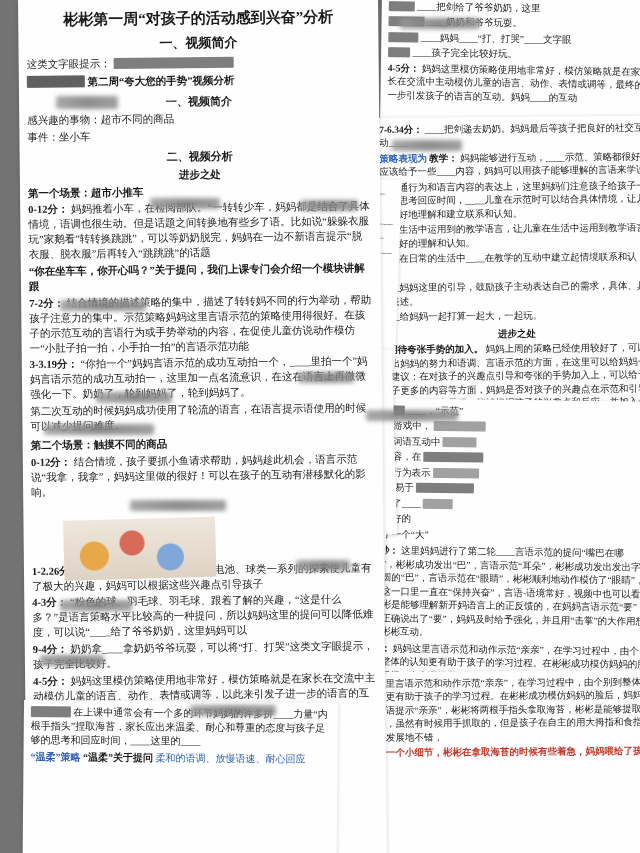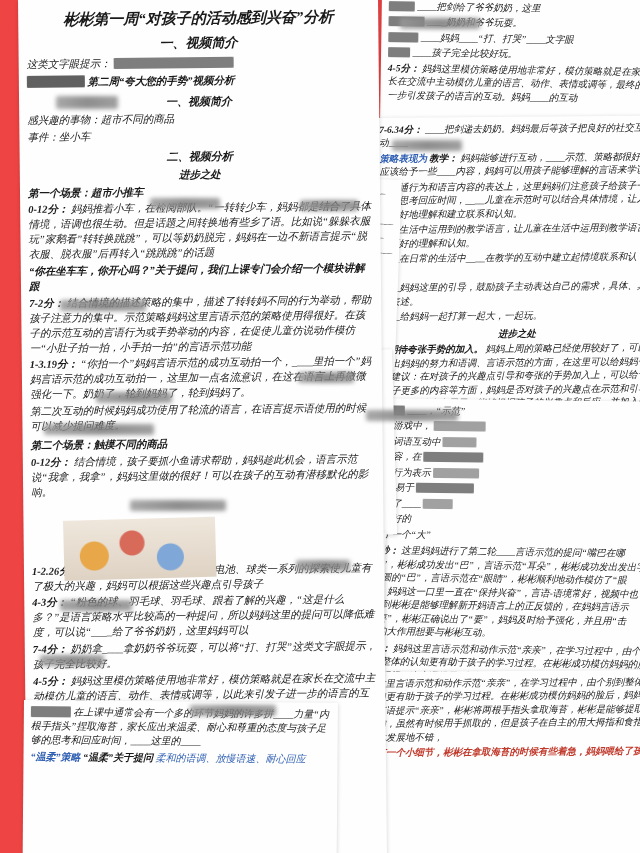--- a/index.html
+++ b/index.html
@@ -3,21 +3,21 @@
 <meta charset="utf-8">
 <style>
   html,body{margin:0;padding:0;}
   body{
     width:640px;height:853px;overflow:hidden;
     background:#ffffff;
     font-family:"Liberation Serif", serif;
     color:#1a1a1a;
     position:relative;
   }
-  .page{position:absolute;inset:0;overflow:hidden;background:#ef4444;font-style:italic;}
+  .page{position:absolute;inset:0;overflow:hidden;background:#737373;}
 
   
   .sheet{
     position:absolute;
     background:#fefefe;
     box-shadow:0 1px 4px rgba(0,0,0,.18);
     overflow:hidden;
     line-height:1.42;
   }
   .sheet p{margin:0 0 2px 0;}
@@ -250,21 +250,21 @@
       <span>妈妈推着小车，在检阅部队。“一转转少车，妈妈都是结合了具体情境，语调也很生动。但是话题之间转换地有些乡了语。比如说“躲躲衣服玩”家鹅看”转转换跳跳”，可以等奶奶脱完，妈妈在一边不新语言提示“脱衣服、脱衣服”后再转入“跳跳跳”的话题</span>
     </p>
     <p>
       <span class="b">“你在坐车车，你开心吗？”关于提问，我们上课专门会介绍一个模块讲解跟</span>
     </p>
     <p>
       <span class="b">7-2分：</span>
       <span>结合情境的描述策略的集中，描述了转转妈不同的行为举动，帮助孩子注意力的集中。示范策略妈妈这里言语示范的策略使用得很好。在孩子的示范互动的言语行为或手势举动的内容，在促使儿童仿说动作模仿一“小肚子拍一拍，小手拍一拍”的言语示范功能</span>
     </p>
     <p>
-      <span class="b">1-3.19分：</span>
+      <span class="b">3-3.19分：</span>
       <span>“你拍一个”妈妈言语示范的成功互动拍一个，____里拍一个”妈妈言语示范的成功互动拍一，这里加一点名流意识，在这在语言上再微微强化一下。奶奶了，轮到妈妈了，轮到妈妈了。</span>
     </p>
     <p>
       <span>第二次互动的时候妈妈成功使用了轮流的语言，在语言提示语使用的时候可以减少提问难度。</span>
     </p>
 
     <p class="h2" style="margin-top:4px">第二个场景：触摸不同的商品</p>
     <p>
       <span class="b">0-12分：</span>
       <span>结合情境，孩子要抓小鱼请求帮助，妈妈趁此机会，语言示范说“我拿，我拿”，妈妈这里做的很好！可以在孩子的互动有潜移默化的影响。</span>
@@ -275,21 +275,21 @@
 
     <p>
       <span class="b">1-2.26分：</span>
       <span>___水泡发的小鱼和扭蛋机、电池、球类一系列的探索使儿童有了极大的兴趣，妈妈可以根据这些兴趣点引导孩子</span>
     </p>
     <p>
       <span class="b">4-3分：</span>
       <span>“粉色的球、羽毛球、羽毛球、跟着了解的兴趣，“这是什么多？”是语言策略水平比较高的一种提问，所以妈妈这里的提问可以降低难度，可以说“____给了爷爷奶奶，这里妈妈可以</span>
     </p>
     <p>
-      <span class="b">7-4分：</span>
+      <span class="b">9-4分：</span>
       <span>奶奶拿____拿奶奶爷爷玩耍，可以将“打、打哭”这类文字眼提示，孩子完全比较好。</span>
     </p>
     <p>
       <span class="b">4-5分：</span>
       <span>妈妈这里模仿策略使用地非常好，模仿策略就是在家长在交流中主动模仿儿童的语言、动作、表情或调等，以此来引发子进一步的语言的互动。</span>
     </p>
   </div>
 
   <div class="sheet" id="slip-d">
     <p>

